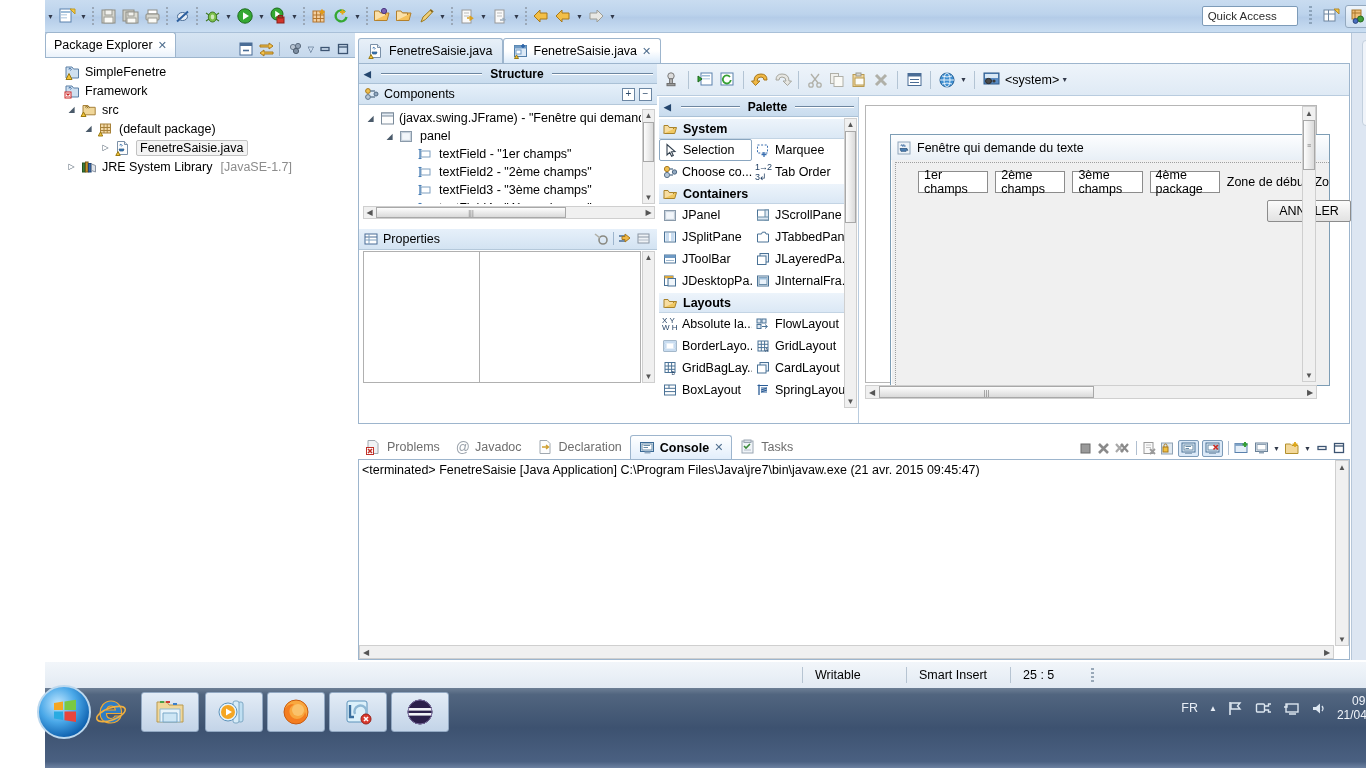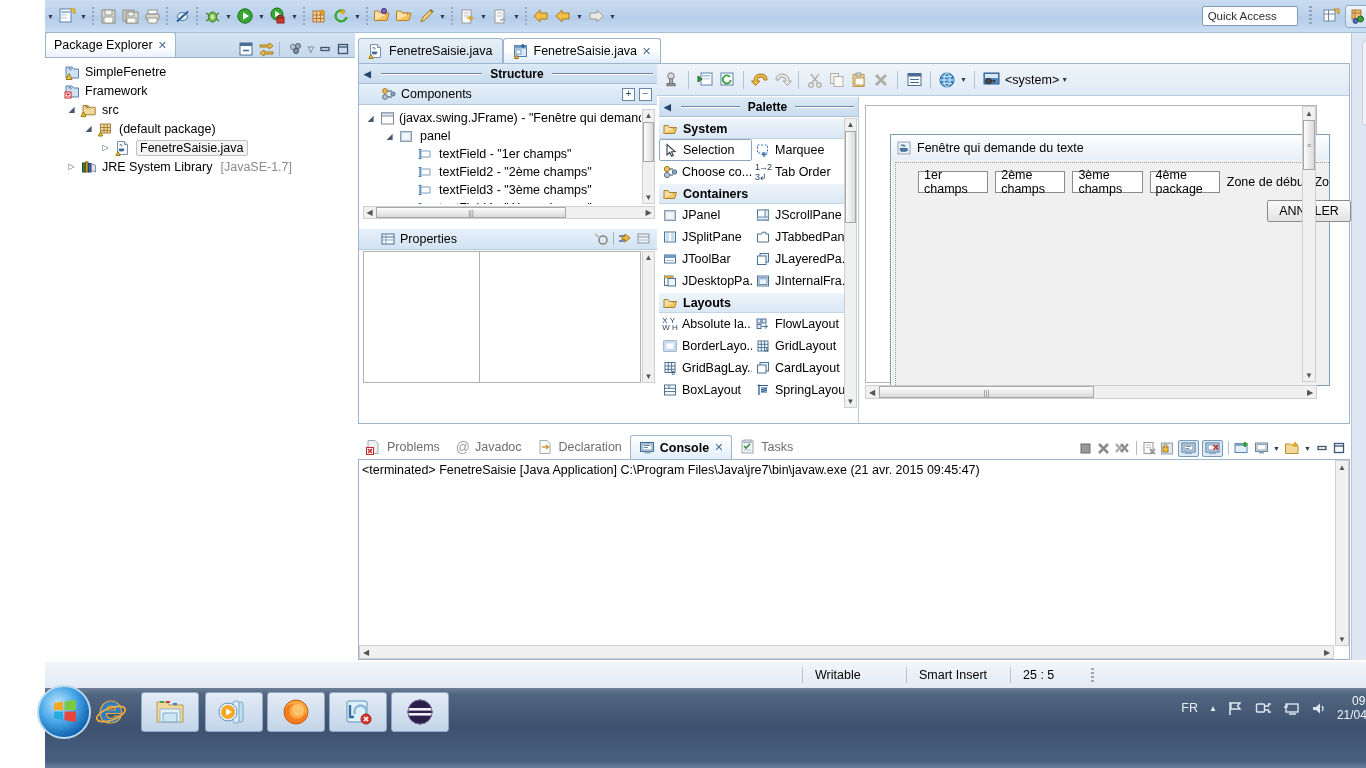--- a/index.html
+++ b/index.html
@@ -100,21 +100,21 @@
 
   
   .struct { position: absolute; left:0; top:0; width: 298px; height: 325px; background:#fff; }
   .struct-head {
     height: 20px; display:flex; align-items:center; gap:4px;
     background: linear-gradient(to bottom,#dce9f6,#c9dcee);
     border-bottom:1px solid #aac1d6; font-weight:bold; font-size:12px; padding-left:3px;
   }
   .dashes { flex:1; height:1px; border-top:1px solid #6d86a0; border-bottom:1px solid #fff; margin:0 4px;}
   .sec-head {
-    height: 21px; display:flex; align-items:center; gap:5px; padding-left:22px;
+    height: 21px; display:flex; align-items:center; gap:5px; padding-left:5px;
     background: linear-gradient(to bottom,#e6f0fa,#d3e3f2); border-bottom:1px solid #b4c8da;
     font-size:12.5px;
   }
   .sec-tools { margin-left:auto; display:flex; gap:4px; padding-right:5px; }
   .boxbtn { width:13px;height:13px;border:1px solid #6b86a3;background:#fff;
             display:inline-flex;align-items:center;justify-content:center;font-size:10px;line-height:1;color:#2c4a6b;}
   .comp-tree { position:absolute; left:2px; top:45px; width:280px; height:95px; overflow:hidden; font-size:12.5px; }
   .vscroll { position:absolute; width:13px; background:#f0f0f0; border:1px solid #cfcfcf; }
   .vthumb { position:absolute; left:0; width:11px; background:linear-gradient(to right,#fdfdfd,#dadada); border:1px solid #a8a8a8;}
   .hscroll { position:absolute; height:13px; background:#f0f0f0; border:1px solid #cfcfcf; }
@@ -923,21 +923,21 @@
                 <span style="display: inline-flex; align-items: center;">
                   <svg width="15" height="14" viewBox="0 0 15 14">
                     <path d="M1 11.5 L2.8 5.5 L13.5 5.5 L11.7 11.5 Z" fill="#f0c862" stroke="#a8822a"></path>
                     <path d="M1 11.5 L1 3.5 L5 3.5 L6.3 5.5 L10.5 5.5 L10.5 7" fill="#f7ddA0" stroke="#a8822a"></path>
                   </svg>
                 </span>
                 <span>Layouts</span>
               </div>
               <div class="pal-row">
                 <div class="pal-item">
-                  <span style="display: inline-flex; align-items: center; justify-content: center; width: 16px; flex: 0 0 16px;">
+                  <span style="display: inline-flex; align-items: center; justify-content: flex-start; width: 16px; flex: 0 0 16px;">
                     <span style="font-size:8px;color:#1b3a5e;line-height:7px;display:inline-block;">X Y<br>W H</span>
                   </span>
                   <span>Absolute la...</span>
                 </div>
                 <div class="pal-item">
                   <span style="display: inline-flex; align-items: center; justify-content: center; width: 16px; flex: 0 0 16px;">
                     <svg width="14" height="14" viewBox="0 0 14 14">
                       <rect x="1" y="2" width="4" height="4" fill="#dfe9f3" stroke="#4a7296"></rect>
                       <rect x="6" y="2" width="4" height="4" fill="#dfe9f3" stroke="#4a7296"></rect>
                       <rect x="1" y="7.5" width="4" height="4" fill="#dfe9f3" stroke="#4a7296"></rect>

